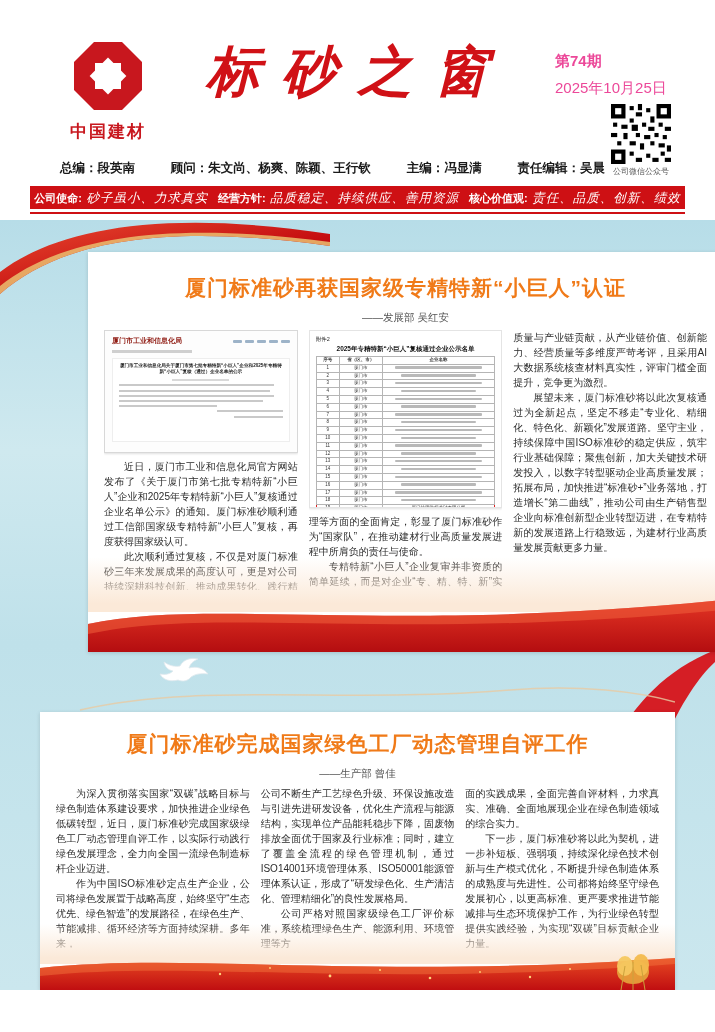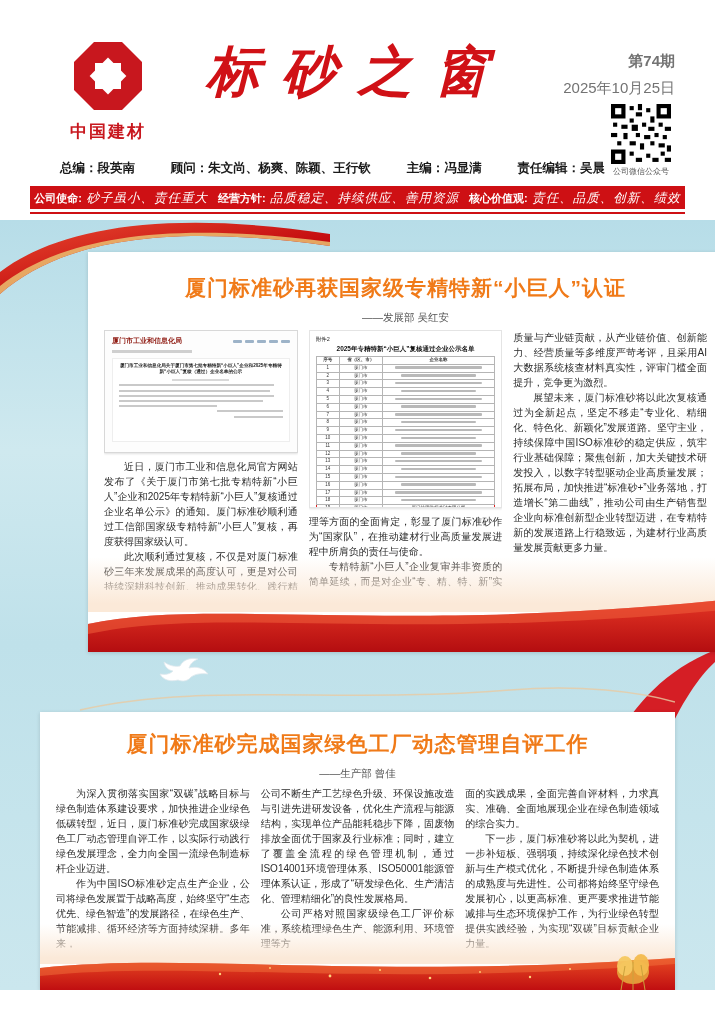--- a/index.html
+++ b/index.html
@@ -6,21 +6,21 @@
   body{font-family:"Liberation Sans",sans-serif;background:#888;}
   #page{position:relative;width:715px;height:1032px;margin:0 auto;background:#fff;overflow:hidden;}
 
   
   .masthead{position:absolute;top:0;left:0;width:715px;height:184px;background:#fff;}
   .logo-wrap{position:absolute;left:58px;top:40px;width:100px;text-align:center;}
   .logo-cn{margin-top:4px;font-size:17px;font-weight:bold;color:#c8171e;letter-spacing:2px;white-space:nowrap;}
   .paper-title{position:absolute;left:172px;top:36px;width:350px;text-align:center;
     font-family:"DejaVu Serif",serif;font-weight:bold;font-style:italic;
     color:#d01116;font-size:54px;letter-spacing:22px;white-space:nowrap;text-indent:22px;}
-  .issue-block{position:absolute;left:555px;top:52px;width:120px;text-align:right;color:#737373;}
+  .issue-block{position:absolute;left:555px;top:52px;width:120px;text-align:left;color:#ec4899;}
   .issue-no{font-size:15px;font-weight:bold;}
   .issue-date{font-size:15px;margin-top:8px;white-space:nowrap;}
   .qr-wrap{position:absolute;left:608px;top:104px;width:66px;text-align:center;}
   .qr-wrap svg{display:block;width:60px;height:60px;margin:0 auto;background:#fff;}
   .qr-cap{font-size:8px;color:#555;margin-top:2px;white-space:nowrap;}
   .info-row{position:absolute;left:60px;width:545px;display:flex;justify-content:space-between;
     font-size:12.5px;font-weight:bold;color:#1a1a1a;white-space:nowrap;}
   .info-row.r1{top:136px;}
   .info-row.r2{top:160px;}
 
@@ -168,21 +168,21 @@
 
     <div class="info-row r2">
       <span><span>总编：</span><span>段英南</span></span>
       <span><span>顾问：</span><span>朱文尚、杨爽、陈颖、王行钦</span></span>
       <span><span>主编：</span><span>冯显满</span></span>
       <span><span>责任编辑：</span><span>吴晨</span></span>
     </div>
   </div>
 
   <div class="banner">
-    <span><b>公司使命:</b> <i>砂子虽小、责任重大</i></span>
+    <span><b>公司使命:</b> <i>砂子虽小、力求真实</i></span>
     <span><b>经营方针:</b> <i>品质稳定、持续供应、善用资源</i></span>
     <span><b>核心价值观:</b> <i>责任、品质、创新、绩效</i></span>
   </div>
   <div class="dbl-rule"></div>
 
   <div class="sky">
     <svg class="ribbon-tl" width="330" height="80" viewBox="0 0 330 80">
       <path d="M0,74 C60,22 160,2 330,26 L330,14 C160,-12 55,10 0,52 Z" fill="url(#rg1)"></path>
       <path d="M0,74 C60,22 160,2 330,26 L330,22 C165,0 60,18 0,66 Z" fill="#e9b66a" opacity="0.9"></path>
       <defs>

